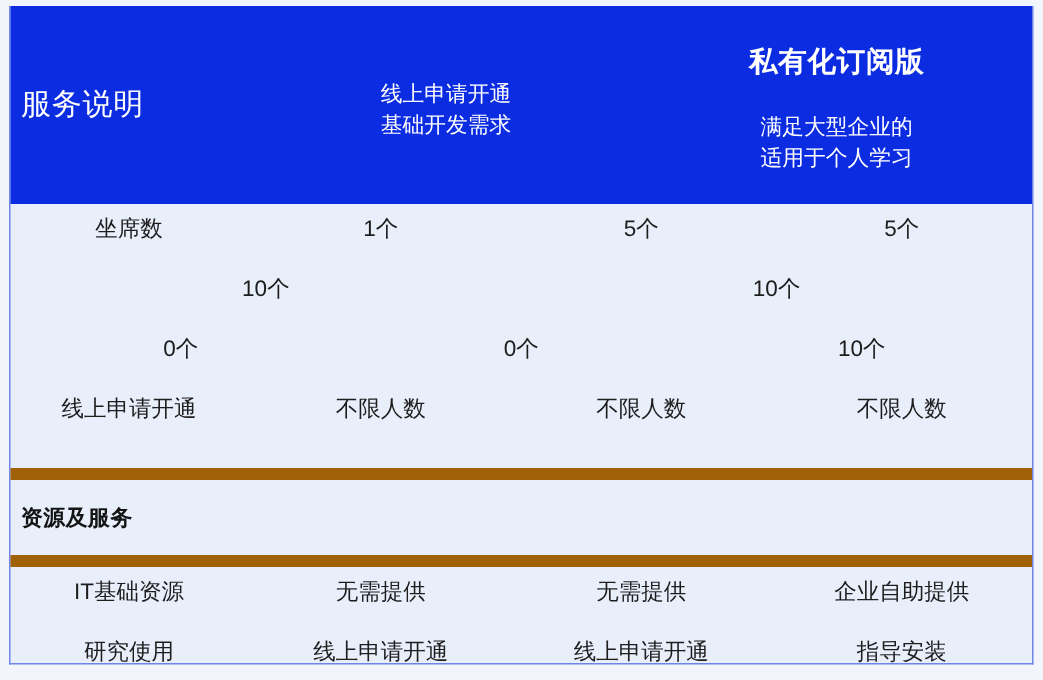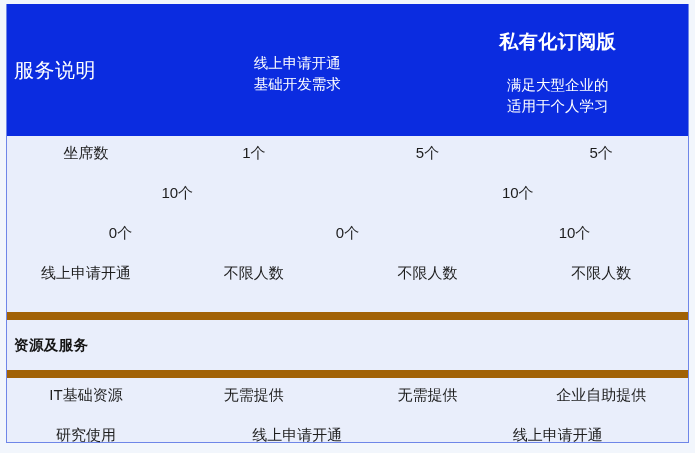--- a/index.html
+++ b/index.html
@@ -192,16 +192,17 @@
       <div class="cell feature-col">IT基础资源</div>
       <div class="cell value-col">无需提供</div>
       <div class="cell value-col">无需提供</div>
       <div class="cell value-col">企业自助提供</div>
     </div>
 
     <div class="data-row">
       <div class="cell feature-col">研究使用</div>
       <div class="cell value-col">线上申请开通</div>
       <div class="cell value-col">线上申请开通</div>
+      <div class="cell value-col">指导安装</div>
     </div>
   </div>
 
 </div>
 
 </body></html>

